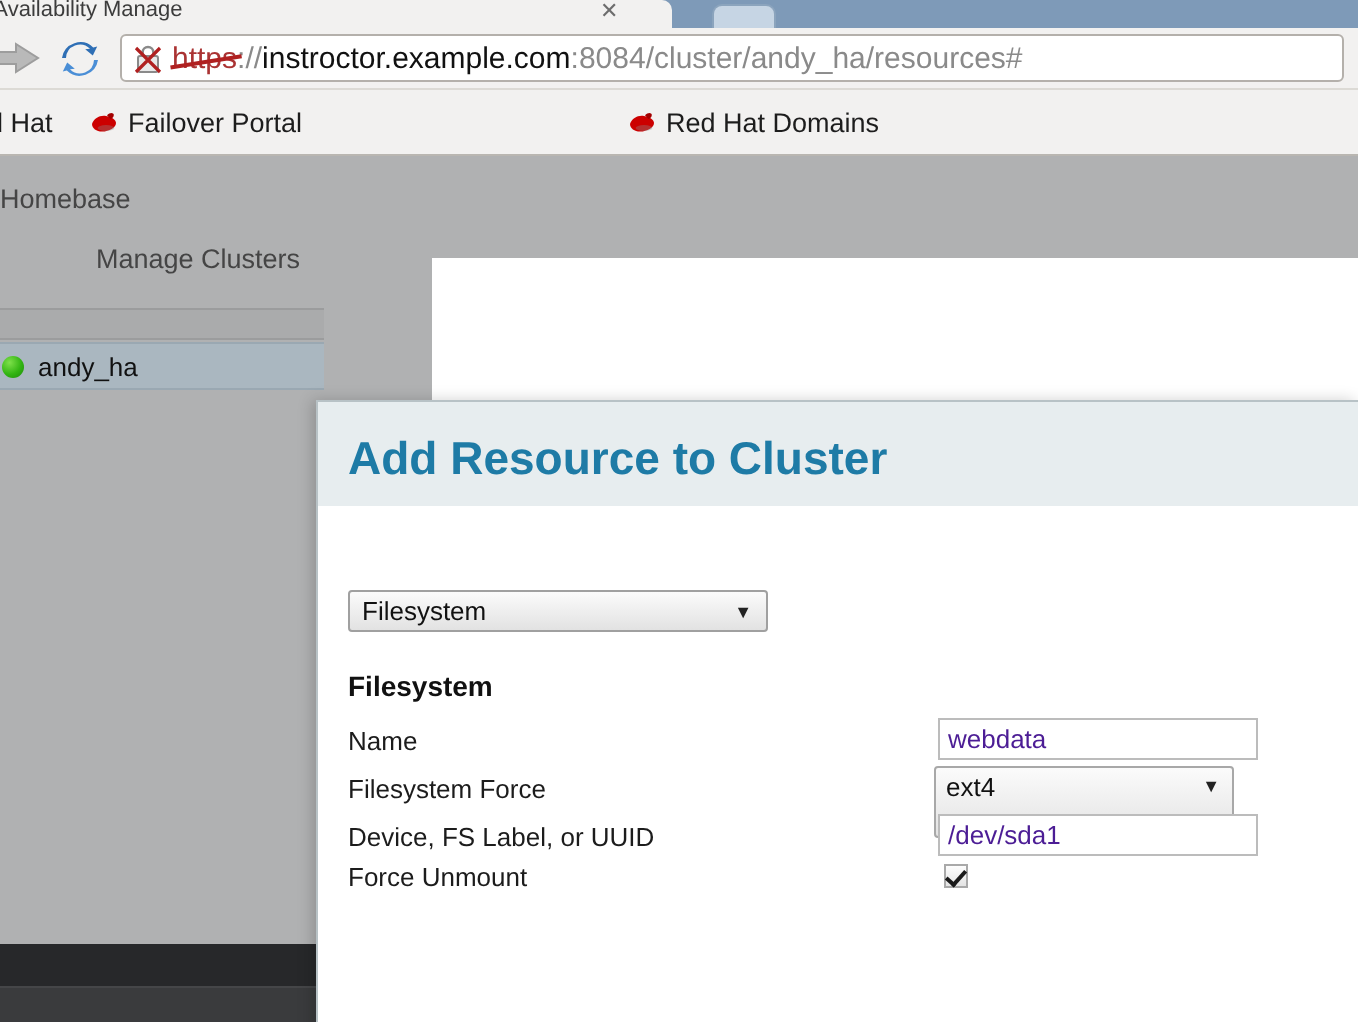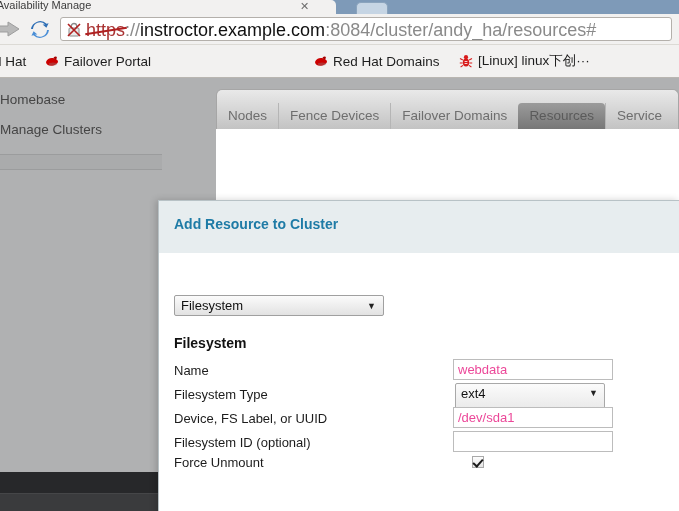--- a/index.html
+++ b/index.html
@@ -86,21 +86,21 @@
     overflow: hidden;
   }
   #site-identity-icon {
     position: absolute;
     left: 6px; top: 4px;
     width: 14px; height: 15px;
   }
   #url-text {
     position: absolute;
     left: 25px; top: 3px;
-    font-size: 18px;
+    font-size: 15px;
     line-height: 18px;
     color: #575757;
     white-space: nowrap;
   }
   #url-text .scheme {
     color: #a33;
     position: relative;
   }
   #url-text .scheme::after {
     content: "";
@@ -155,21 +155,21 @@
     background: #b0b1b2;
   }
   .side-link {
     position: absolute;
     left: 0;
     font-size: 13.5px;
     color: #454545;
     white-space: nowrap;
   }
   #side-link-homebase { top: 14px; }
-  #side-link-manage { top: 44px; }
+  #side-link-manage { top: 44px; margin-left: 48px; }
   #cluster-divider {
     position: absolute;
     left: 0; top: 76px;
     width: 162px; height: 14px;
     background: #aaabac;
     border-top: 1px solid #9b9c9d;
     border-bottom: 1px solid #9b9c9d;
   }
   #cluster-row {
     position: absolute;
@@ -267,21 +267,21 @@
     position: absolute;
     left: 0; top: 0;
     width: 520px; height: 53px;
     background: #e7edef;
     border-bottom: 1px solid #ffffff;
     box-sizing: border-box;
   }
   #dialog-title {
     position: absolute;
     left: 15px; top: 15px;
-    font-size: 14px;
+    font-size: 23px;
     font-weight: bold;
     color: #1e7ba6;
     white-space: nowrap;
   }
   #dialog-body {
     position: absolute;
     left: 0; top: 54px;
     width: 520px; height: 335px;
     background: #ffffff;
   }
@@ -324,33 +324,33 @@
   }
   .form-row .f-label {
     position: absolute;
     left: 15px; top: 4px;
     font-size: 13px;
     color: #1c1c1c;
     white-space: nowrap;
   }
   .form-row .f-input {
     position: absolute;
-    left: 294px; top: 0px;
+    left: 310px; top: 0px;
     width: 160px; height: 21px;
     background: #ffffff;
     border: 1px solid #bcbcbc;
     box-sizing: border-box;
     font-size: 13px;
-    color: #ec4899;
+    color: #4c1d95;
     padding: 2px 4px;
     line-height: 16px;
   }
   .form-row .f-select {
     position: absolute;
-    left: 296px; top: 0px;
+    left: 308px; top: 0px;
     width: 150px; height: 36px;
     background: linear-gradient(#fbfbfb, #e3e3e3);
     border: 1px solid #a8a8a8;
     border-radius: 2px;
     box-sizing: border-box;
     font-size: 13px;
     color: #111;
     padding: 2px 5px;
   }
   .form-row .f-select .caret {
@@ -437,50 +437,36 @@
 
   <div class="bookmark" style="left:313px">
     <svg class="bm-ico" viewBox="0 0 16 16">
       <path d="M2 9 C3 6 6 4.5 9 5 c3 0.5 5 2 5 3.5 0 2.2-3.4 4.3-7 4.3 C4.2 12.8 2 11.2 2 9 Z" fill="#cc0000"></path>
       <path d="M9.5 4.6 c1.5-1.6 3.2-1.4 3.4-0.2 0.15 1-0.9 1.9-1.7 2.1 Z" fill="#a30000"></path>
       <ellipse cx="9" cy="11" rx="4.2" ry="1.5" fill="#8a8a8a" opacity="0.35"></ellipse>
     </svg>
     <span>Red Hat Domains</span>
   </div>
 
-  <div class="bookmark" style="left:458px">
-    <svg class="bm-ico" viewBox="0 0 16 16">
-      <ellipse cx="8" cy="9.5" rx="3.2" ry="4" fill="#d81b1b"></ellipse>
-      <circle cx="8" cy="4.2" r="2.1" fill="#d81b1b"></circle>
-      <path d="M4.8 7 L2 5.5 M11.2 7 L14 5.5 M4.6 10 L1.8 10 M11.4 10 L14.2 10 M5 12.4 L2.6 14 M11 12.4 L13.4 14" stroke="#d81b1b" stroke-width="1.1" fill="none"></path>
-      <path d="M6.6 8.5 h2.8 M6.6 10.5 h2.8" stroke="#ffffff" stroke-width="0.8"></path>
-    </svg>
-    <span>[Linux] linux下创···</span>
-  </div>
 </div>
 
 <div id="app-page">
 
   <div id="sidebar">
     <div class="side-link" id="side-link-homebase">Homebase</div>
     <div class="side-link" id="side-link-manage">Manage Clusters</div>
     <div id="cluster-divider"></div>
+    <div id="cluster-row">
+      <span id="cluster-status-icon"></span>
+      <span id="cluster-name">andy_ha</span>
+    </div>
     <div id="footer-dark-top"></div>
     <div id="footer-dark-bottom"></div>
   </div>
 
-  <div id="content-panel">
-    <div id="tabstrip">
-      <div class="app-tab">Nodes</div>
-      <div class="app-tab">Fence Devices</div>
-      <div class="app-tab">Failover Domains</div>
-      <div class="app-tab selected">Resources</div>
-      <div class="app-tab">Service</div>
-    </div>
-  </div>
   <div id="content-body"></div>
 
   <div id="dialog">
 
     <div id="dialog-header">
       <div id="dialog-title">Add Resource to Cluster</div>
     </div>
 
     <div id="dialog-body">
 
@@ -492,38 +478,34 @@
       <div id="section-heading">Filesystem</div>
 
       <div id="form-area">
 
         <div class="form-row">
           <span class="f-label">Name</span>
           <div class="f-input">webdata</div>
         </div>
 
         <div class="form-row">
-          <span class="f-label">Filesystem Type</span>
+          <span class="f-label">Filesystem Force</span>
           <div class="f-select">
             <span>ext4</span>
             <span class="caret">▼</span>
           </div>
         </div>
 
 
         <div class="form-row">
           <span class="f-label">Device, FS Label, or UUID</span>
           <div class="f-input">/dev/sda1</div>
         </div>
 
 
-        <div class="form-row">
-          <span class="f-label">Filesystem ID (optional)</span>
-          <div class="f-input"></div>
-        </div>
 
         <div class="check-row">
           <span class="c-label">Force Unmount</span>
           <span class="checkbox checked"></span>
         </div>
 
       </div>
     </div>
   </div>
 </div>

